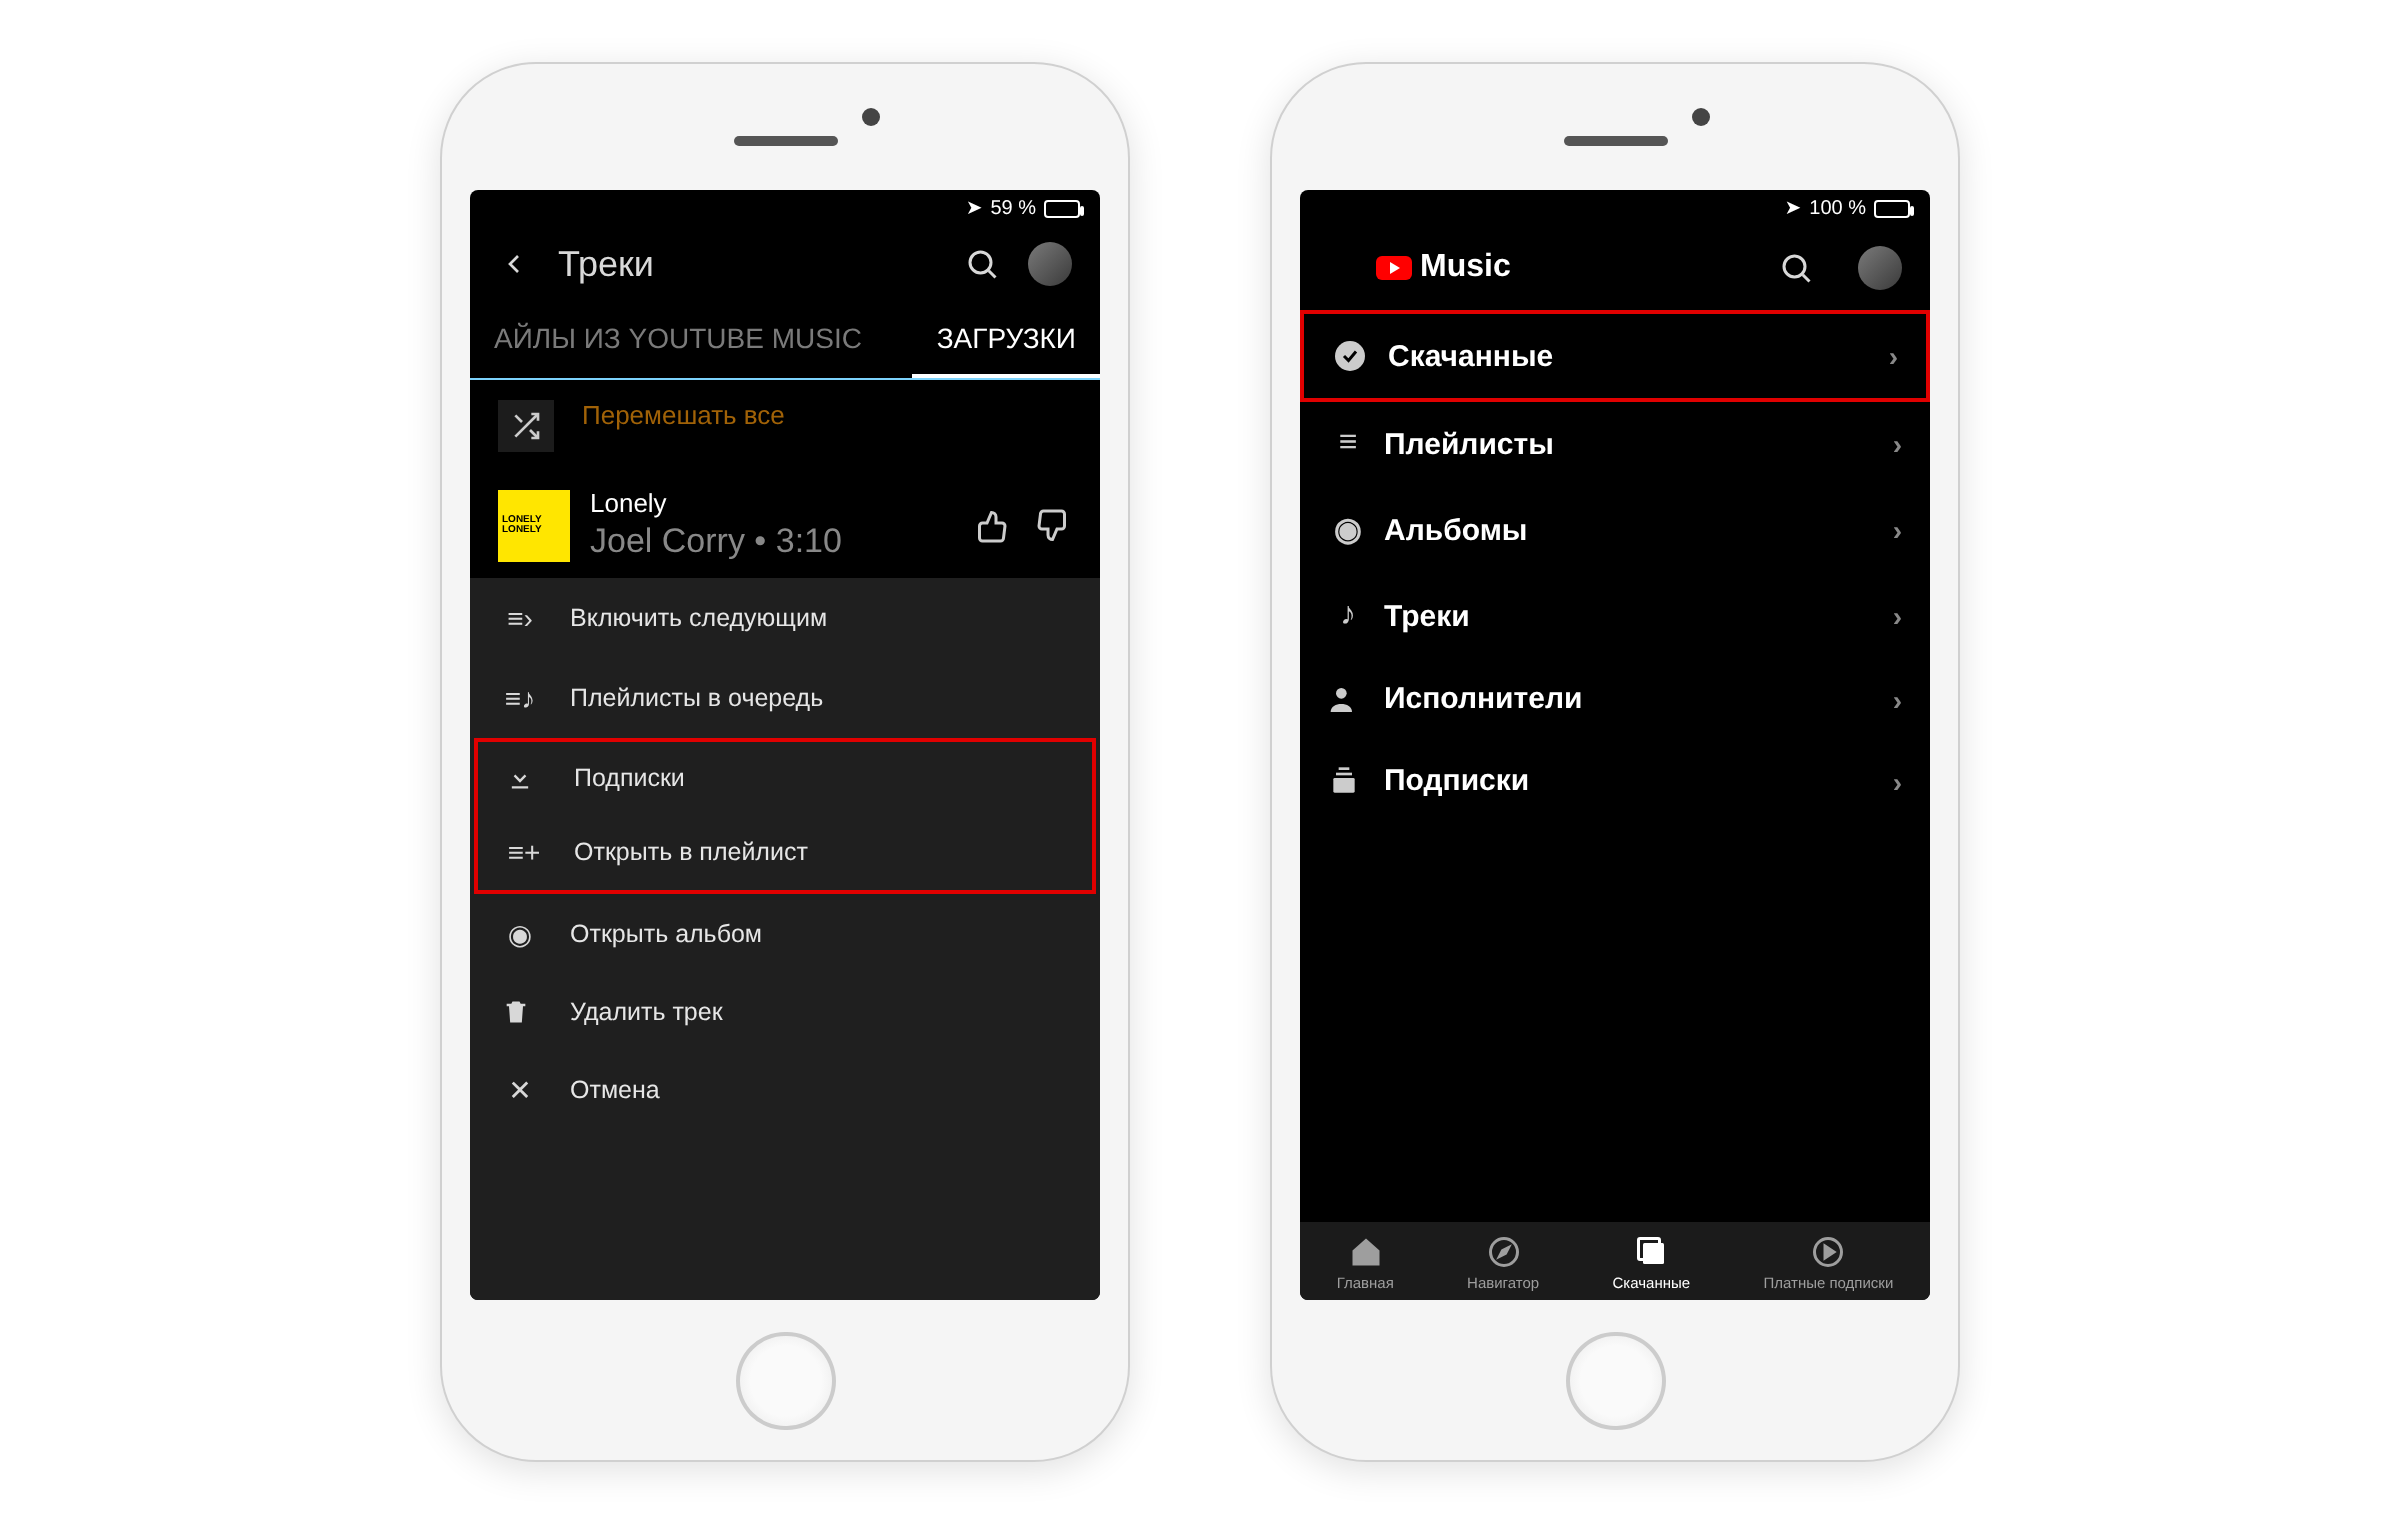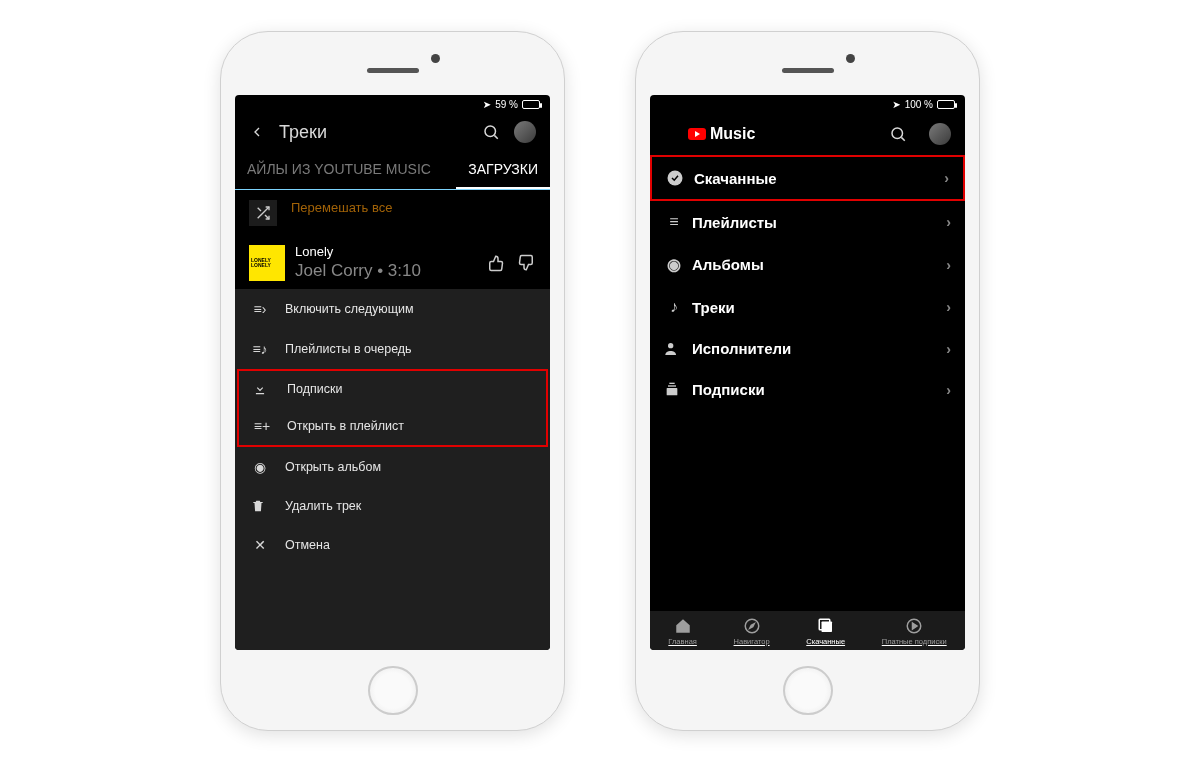--- a/index.html
+++ b/index.html
@@ -76,21 +76,21 @@
   .ym-logo .play{width:18px;height:12px;background:#ff0000;border-radius:3px;display:flex;align-items:center;justify-content:center;}
   .ym-logo .play::before{content:"";border-left:5px solid #fff;border-top:3px solid transparent;border-bottom:3px solid transparent;}
   .ym-hdr .sp{flex:1;}
   .lib-list{display:flex;flex-direction:column;}
   .lib-row{display:flex;align-items:center;gap:8px;padding:12px 14px;font-size:15px;font-weight:600;}
   .lib-row .ico{width:20px;text-align:center;color:#ccc;font-size:16px;}
   .lib-row .chev{color:#888;font-size:14px;}
   .lib-row .lbl{flex:1;}
   .lib-row.hilite{border:2px solid #e10000;}
 
-  .bottom-nav{margin-top:auto;display:flex;justify-content:space-around;background:#1b1b1b;padding:6px 0 4px;text-decoration:underline;}
+  .bottom-nav{margin-top:auto;display:flex;justify-content:space-around;background:#1b1b1b;padding:6px 0 4px;}
   .bottom-nav .item{display:flex;flex-direction:column;align-items:center;gap:2px;font-size:7.5px;color:#9e9e9e;}
   .bottom-nav .item .ico{font-size:16px;}
   .bottom-nav .item.active{color:#fff;}
   svg{display:block;}
 </style>
 </head>
 <body>
 
 <div class="phone">
   <div class="camera"></div>

